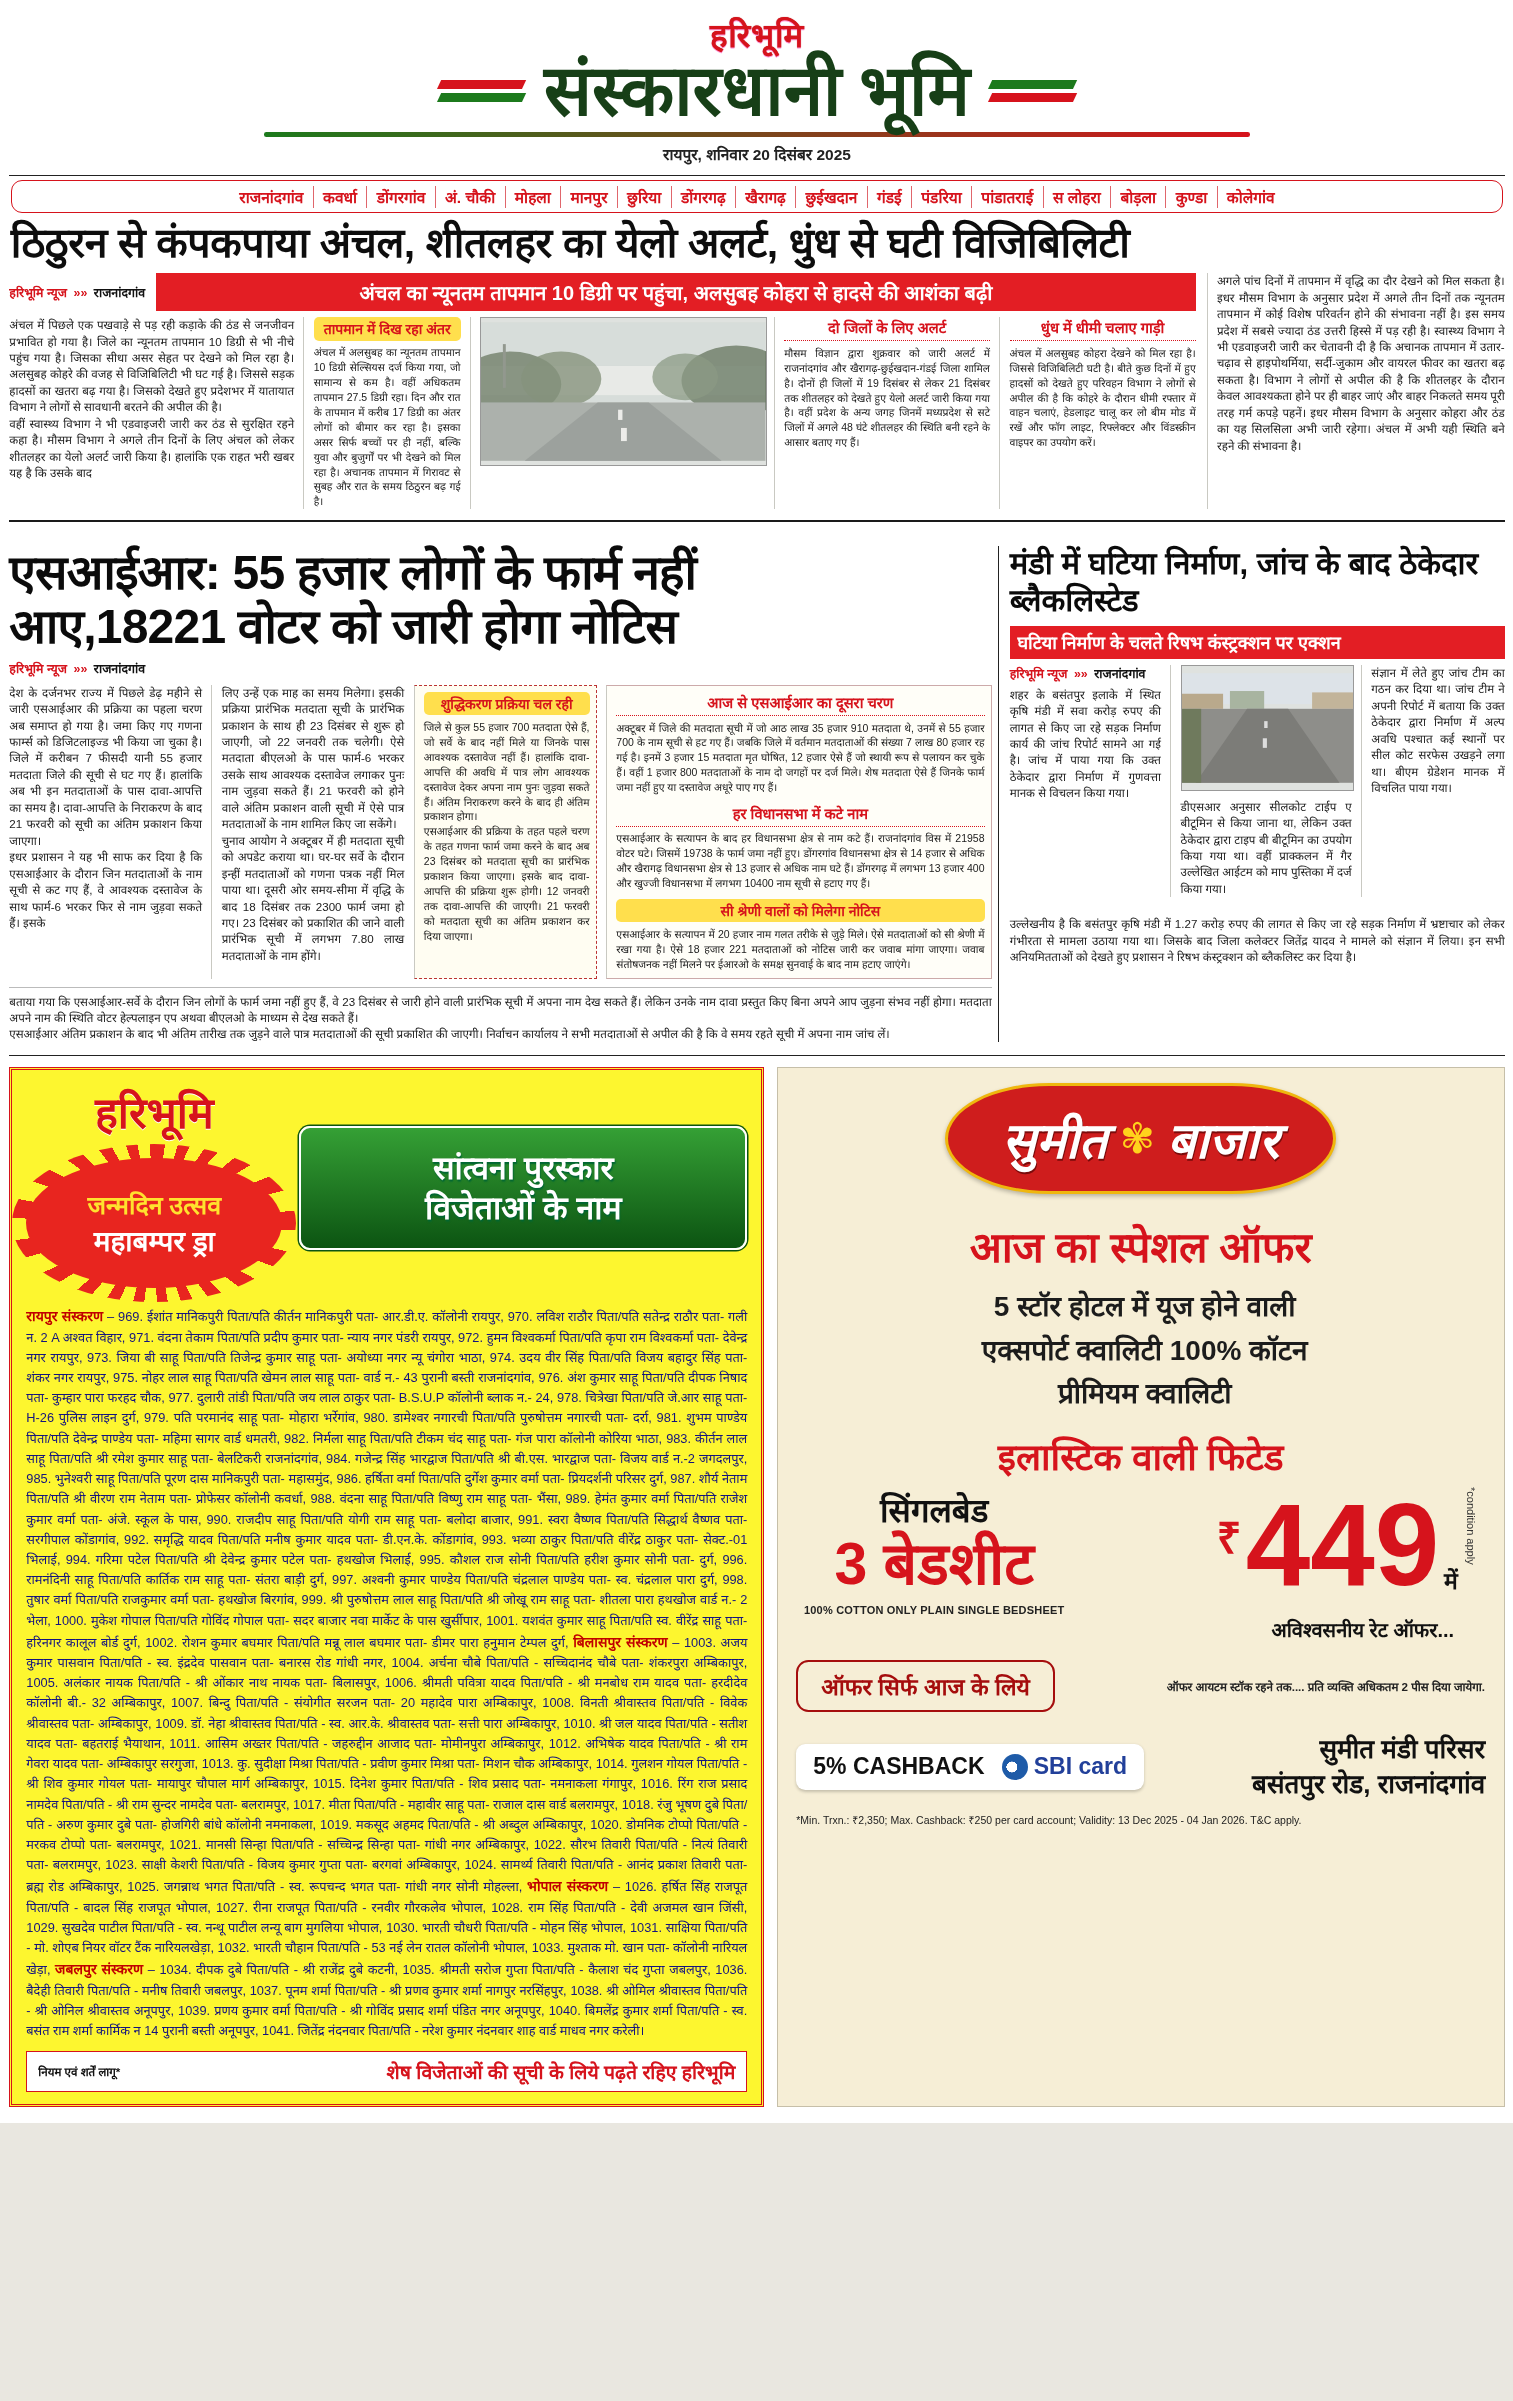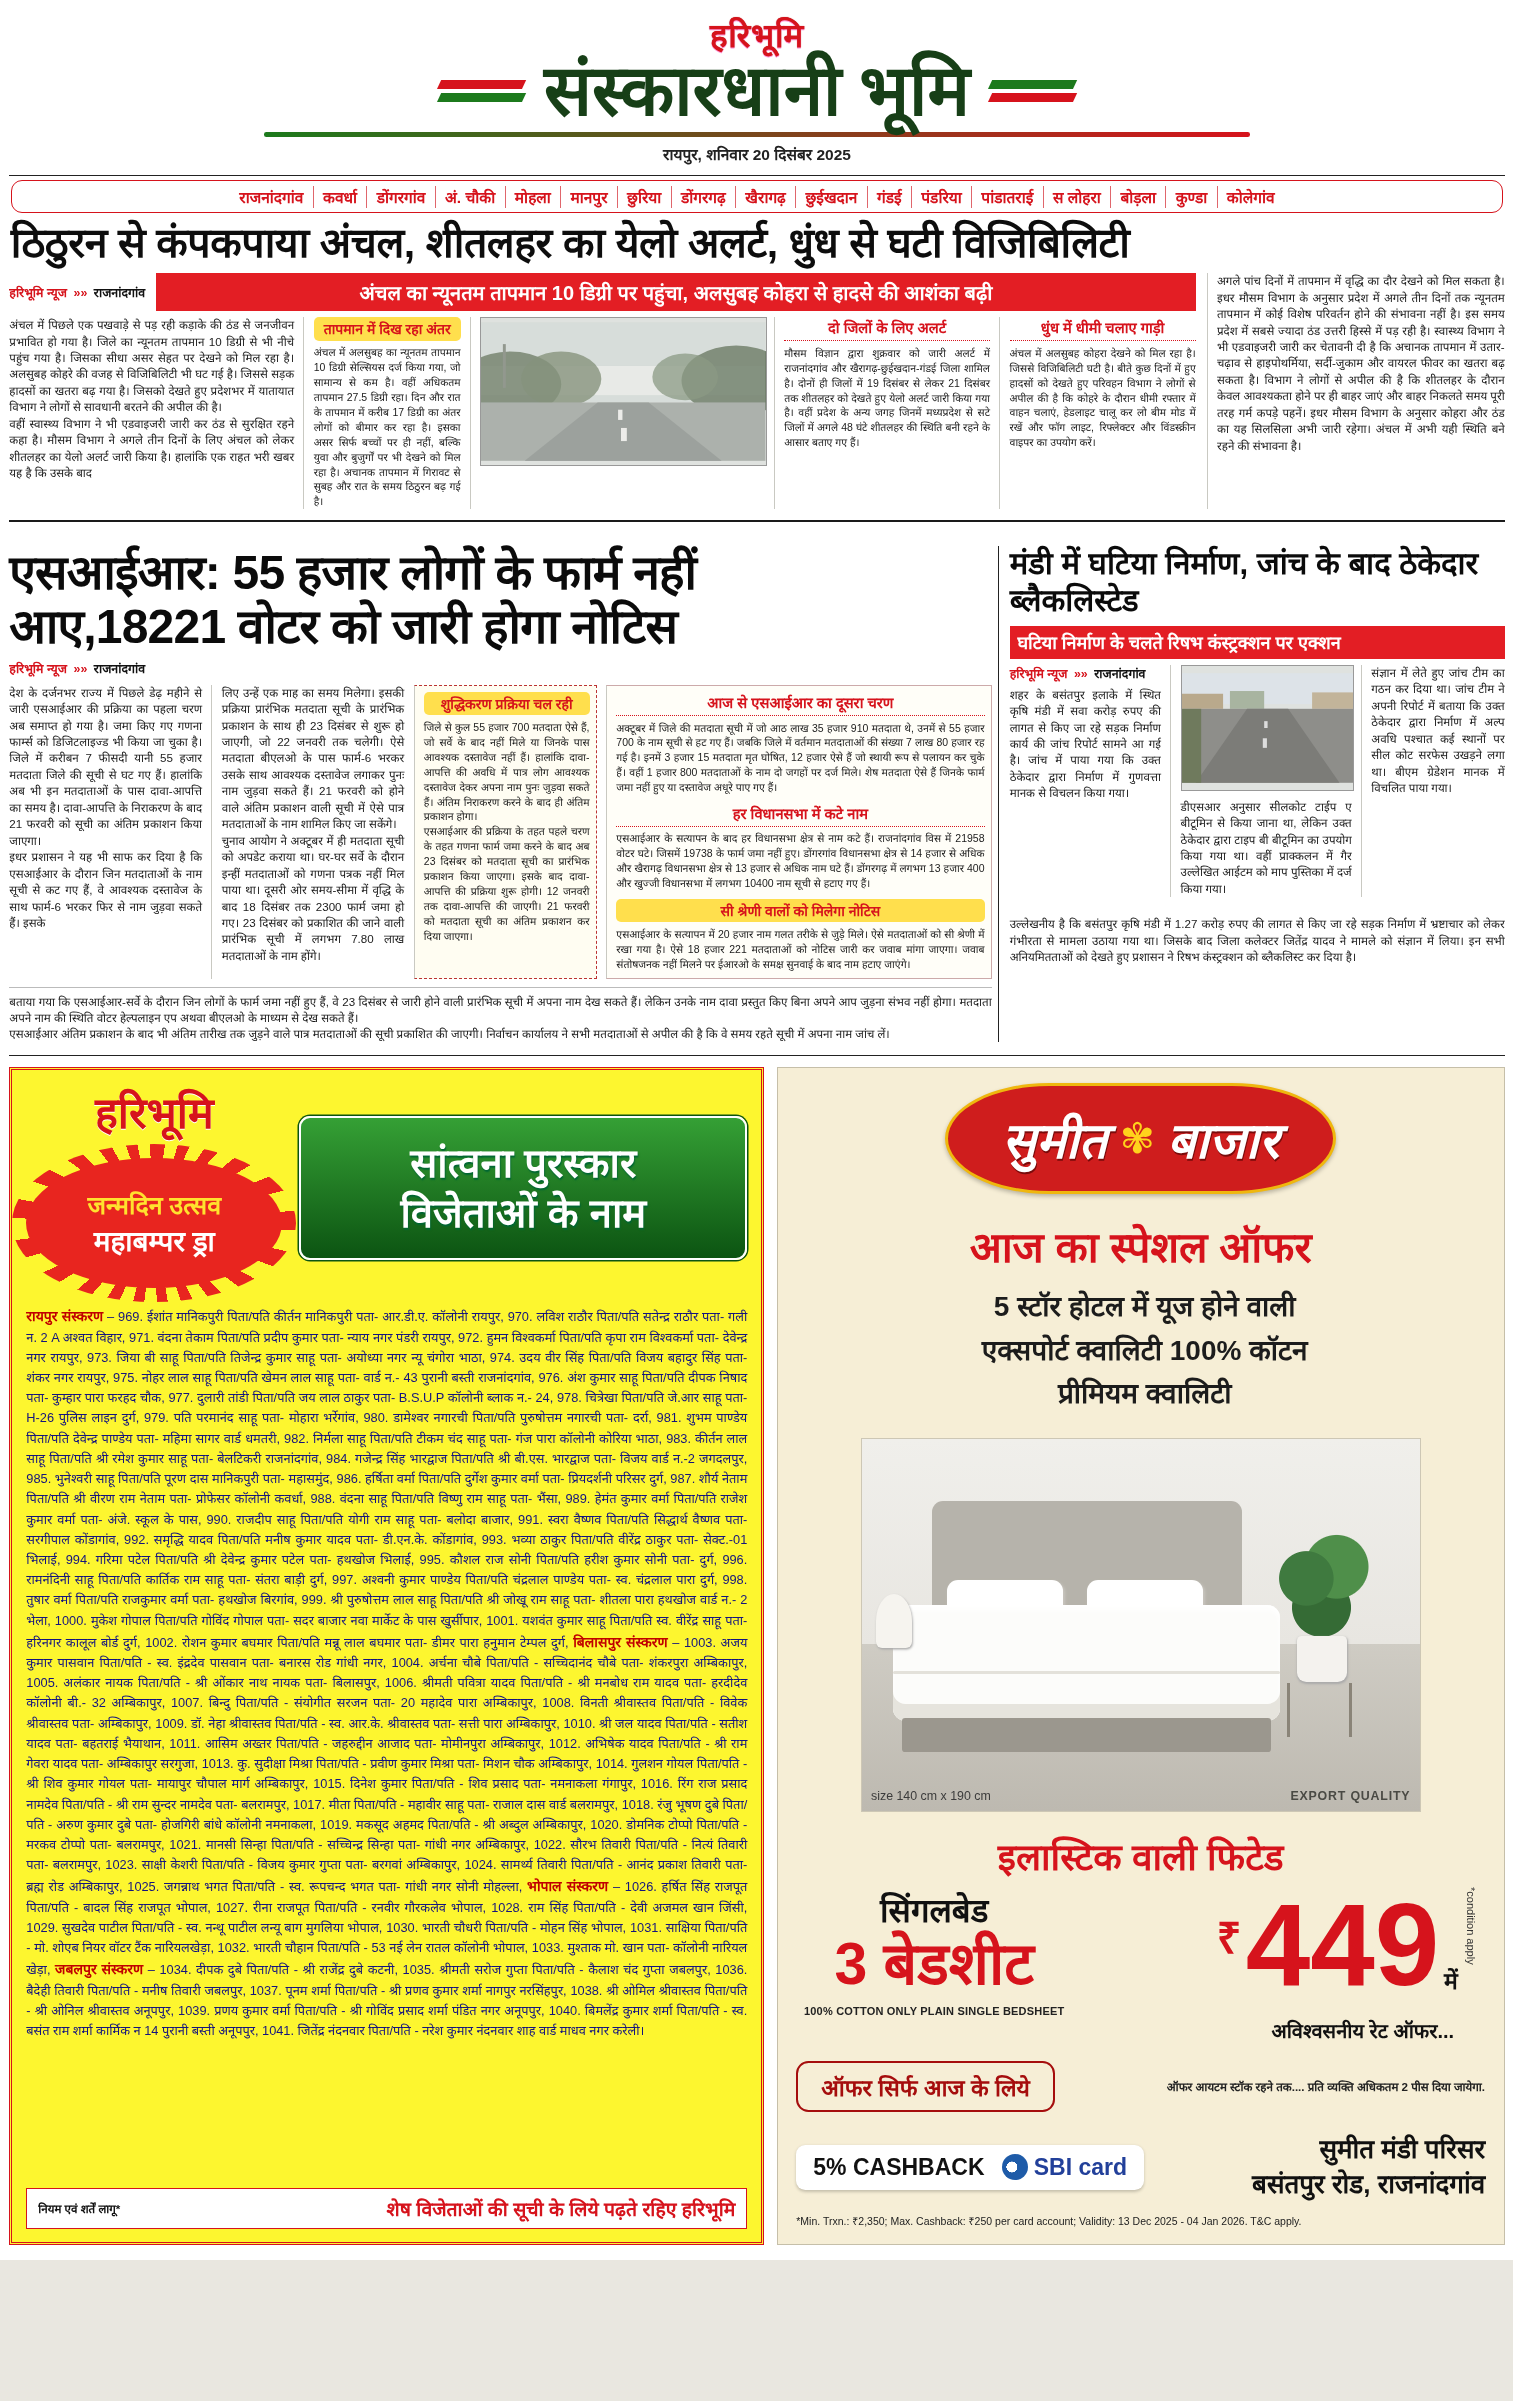--- a/index.html
+++ b/index.html
@@ -60,21 +60,21 @@
   .ad-left{background:#fdf62f;border:3.9px double #d6131c;padding:12.4px 14px;display:flex;flex-direction:column;}
   .ad-left-header{display:flex;gap:17px;align-items:center;}
   .ad-left-brandcol{display:flex;flex-direction:column;align-items:center;gap:6.2px;}
   .ad-left-brand{color:#d6131c;font-weight:900;font-size:43px;text-shadow:0 0.8px 0 #fff;}
   .burst{width:256px;height:130px;border-radius:50%;background:#e8251f;display:flex;flex-direction:column;justify-content:center;align-items:center;position:relative;margin:11px 0 4.6px;}
   .burst::before{content:"";position:absolute;inset:-14px;border-radius:50%;background:repeating-conic-gradient(#e8251f 0deg 8deg,rgba(0,0,0,0) 8deg 17deg);z-index:0;}
   .burst span{position:relative;z-index:1;}
   .burst-l1{color:#ffe22e;font-weight:900;font-size:25px;}
   .burst-l2{color:#fff;font-weight:900;font-size:28px;}
   .prize-panel{flex:1;background:linear-gradient(180deg,#35a035,#0c5412);color:#fff;border-radius:11px;text-align:center;padding:20px 7.7px;border:2.3px solid #fff;box-shadow:0 0 0 1.5px #0c5412;}
-  .prize-l{font-weight:900;font-size:40px;line-height:1.25;text-shadow:0.8px 1.5px 1.5px #063;}
+  .prize-l{font-weight:900;font-size:32px;line-height:1.25;text-shadow:0.8px 1.5px 1.5px #063;}
   .names{color:#14147e;font-size:12.8px;line-height:1.58;text-align:justify;margin-top:12.4px;flex:1;}
   .ed-label{color:#c00000;font-weight:900;font-size:14px;}
   .ad-left-footer{background:#fff;margin-top:9.3px;padding:6.2px 11px;display:flex;justify-content:space-between;align-items:center;border:0.8px solid #d6131c;}
   .terms{font-size:11.6px;font-weight:bold;color:#111;}
   .keep-reading{color:#d6131c;font-weight:900;font-size:19.4px;}
   
   .ad-right{background:#f6eed6;border:1.5px solid #c6bfa9;padding:15.5px 18.6px;display:flex;flex-direction:column;align-items:center;}
   .sumeet-logo{background:#cf1d1d;border:3.1px solid #efb70e;border-radius:124px/66px;padding:18.6px 54px;display:flex;align-items:center;gap:12.4px;box-shadow:0 2.3px 4.6px rgba(0,0,0,.25);}
   .sumeet-word{color:#fff;font-weight:900;font-style:italic;font-size:50px;text-shadow:0.8px 1.5px 0 #7a0b0b;}
   .sumeet-orn{color:#ffd21c;font-size:42px;}
@@ -310,34 +310,20 @@
         <span class="sumeet-word">सुमीत</span>
         <span class="sumeet-orn">✾</span>
         <span class="sumeet-word">बाजार</span>
       </div>
       <div class="offer-title">आज का स्पेशल ऑफर</div>
       <div class="offer-lines">
         <div>5 स्टॉर होटल में यूज होने वाली</div>
         <div>एक्सपोर्ट क्वालिटी 100% कॉटन</div>
         <div style="font-weight:900">प्रीमियम क्वालिटी</div>
       </div>
-      <div class="bed-photo">
-        <div class="headboard"></div>
-        <div class="pillow p1"></div>
-          <div class="pillow p2"></div>
-        <div class="mattress"></div>
-        <div class="blanket-line"></div>
-        <div class="bedbase"></div>
-        <div class="lamp"></div>
-        <div class="plant-leaves"></div>
-        <div class="plant-pot"></div>
-        <div class="plant-stand"></div>
-        <span class="photo-size">size 140 cm x 190 cm</span>
-        <span class="photo-tag">EXPORT QUALITY</span>
-      </div>
       <div class="fitted">इलास्टिक वाली फिटेड</div>
       <div class="price-row">
         <div class="price-left">
           <div class="single">सिंगलबेड</div>
           <div class="sheets">3 बेडशीट</div>
           <div class="cotton-note">100% COTTON ONLY PLAIN SINGLE BEDSHEET</div>
         </div>
         <div class="price-right">
           <span class="currency">₹</span>
           <span class="price">449</span>

